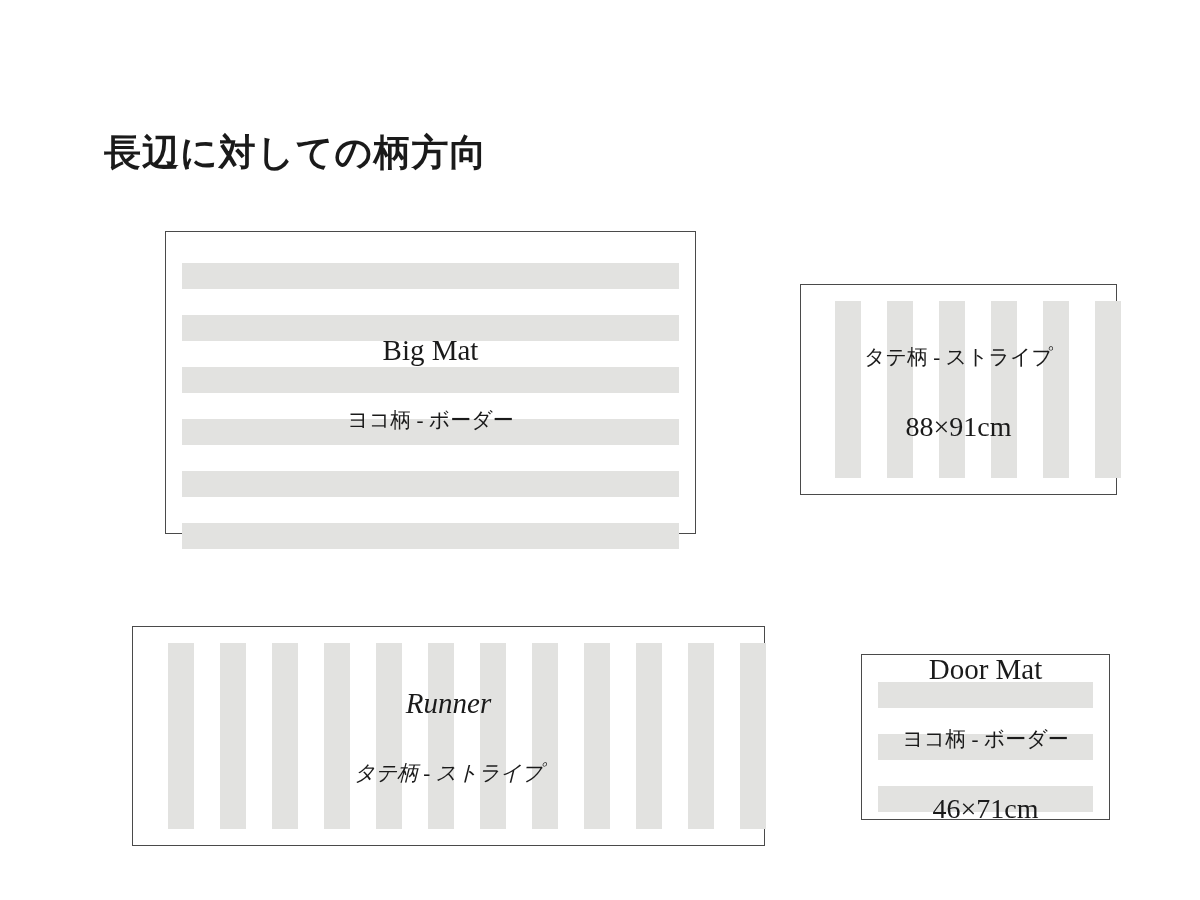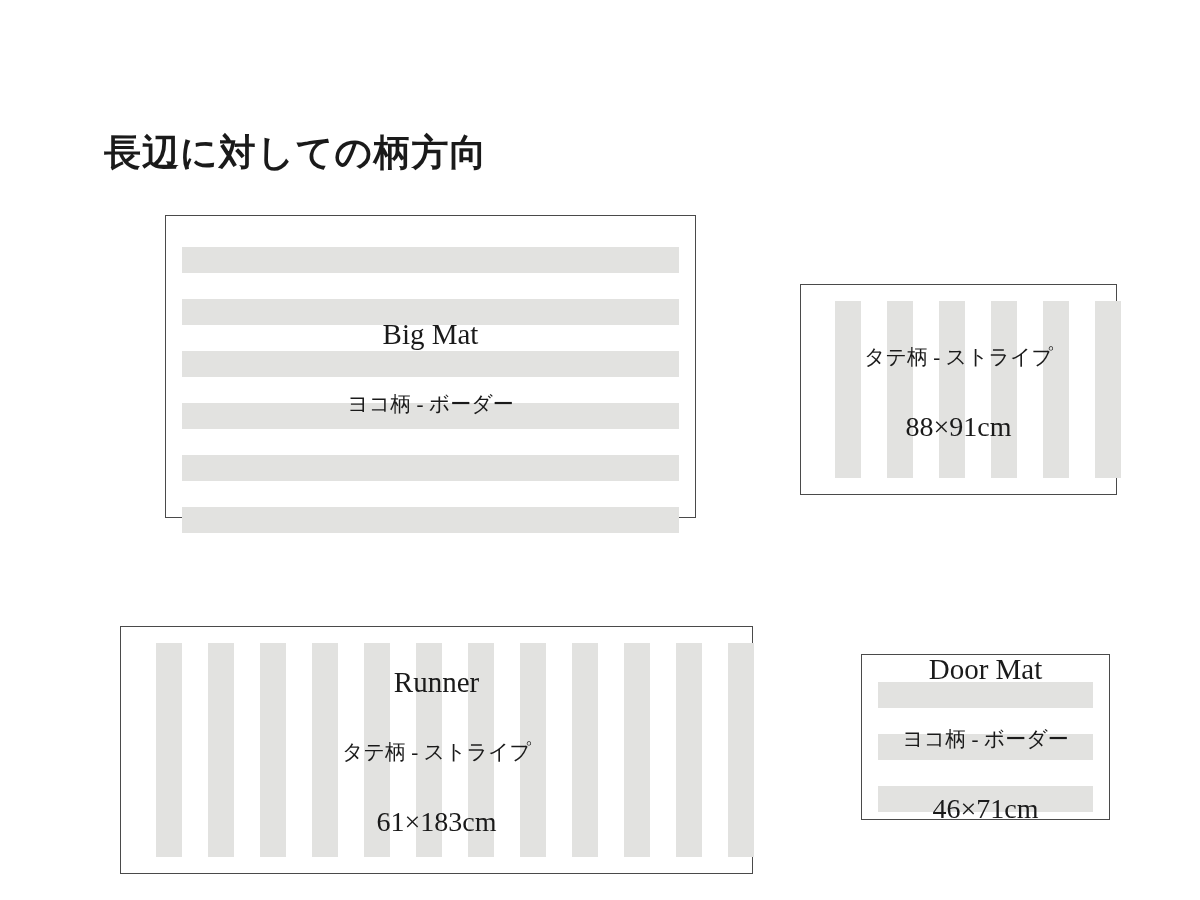--- a/index.html
+++ b/index.html
@@ -37,23 +37,23 @@
   .stripes { position: absolute; }
   .stripes-h {
     background: repeating-linear-gradient(to bottom,
       var(--stripe-color) 0 26px, transparent 26px 52px);
   }
   .stripes-v {
     background: repeating-linear-gradient(to right,
       var(--stripe-color) 0 26px, transparent 26px 52px);
   }
 
-  .mat-big     { left: 117px; top: 167px; width: 531px; height: 303px; }
+  .mat-big     { left: 117px; top: 183px; width: 531px; height: 303px; }
   .mat-utility { left: 752px; top: 236px; width: 317px; height: 211px; }
-  .mat-runner  { left:  72px; top: 578px; width: 633px; height: 248px; }
+  .mat-runner  { left:  84px; top: 578px; width: 633px; height: 220px; font-style: italic; }
   .mat-door    { left: 813px; top: 606px; width: 249px; height: 166px; }
 
   .mat-big     .stripes { left: 0; right: 0; top: 15px; height: 286px; }
   .mat-utility .stripes { top: 0; bottom: 0; left: 18px; width: 286px; }
   .mat-runner  .stripes { top: 0; bottom: 0; left: 19px; width: 598px; }
   .mat-door    .stripes { left: 0; right: 0; top: 11px; height: 130px; }
 
   .mat-label {
     position: absolute;
     inset: 0;
@@ -96,21 +96,20 @@
     <div class="mat-pattern">タテ柄 - ストライプ</div>
     <div class="mat-size">88×91cm</div>
   </div>
 </div>
 
 <div class="mat mat-runner">
   <div class="stripes stripes-v"></div>
   <div class="mat-label">
     <div class="mat-name">Runner</div>
     <div class="mat-pattern">タテ柄 - ストライプ</div>
-    <div class="mat-size">61×183cm</div>
   </div>
 </div>
 
 <div class="mat mat-door">
   <div class="stripes stripes-h"></div>
   <div class="mat-label">
     <div class="mat-name">Door Mat</div>
     <div class="mat-pattern">ヨコ柄 - ボーダー</div>
     <div class="mat-size">46×71cm</div>
   </div>

